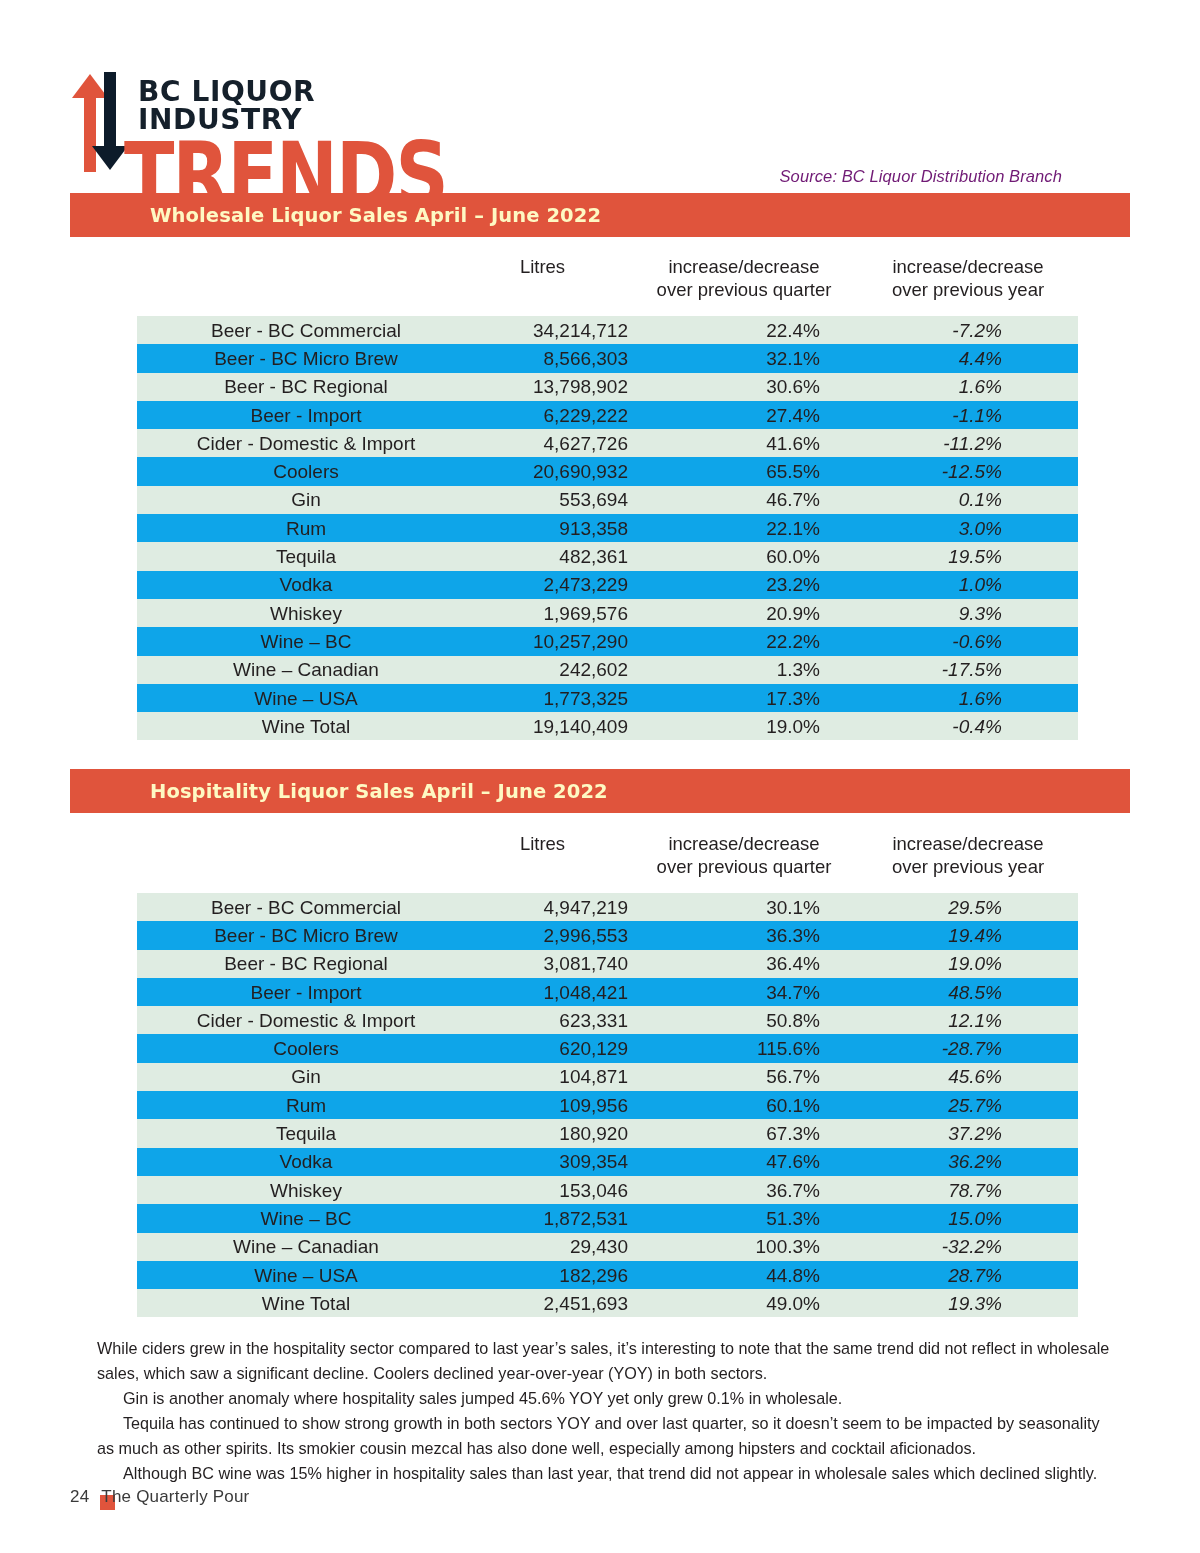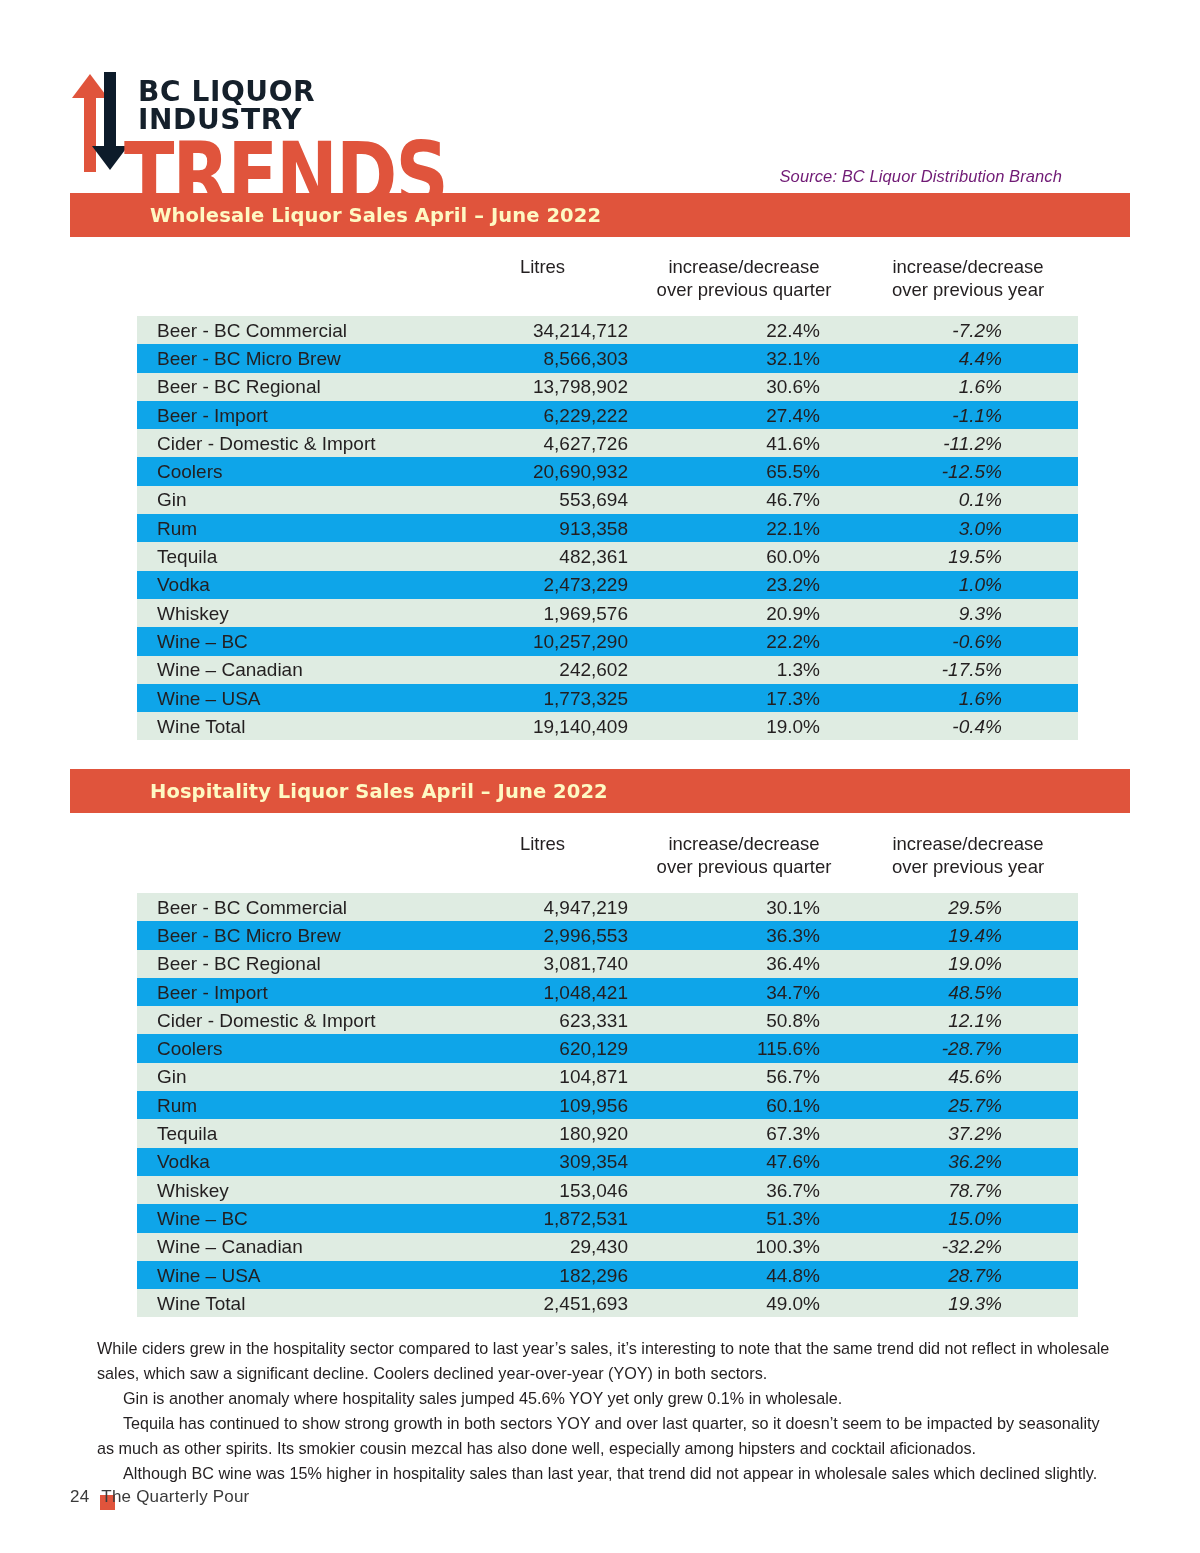--- a/index.html
+++ b/index.html
@@ -129,21 +129,21 @@
     background: #0ea5e9;
   }
   .data-row.shaded { background: #dfece2; }
 
   .cell {
     font-size: 19px;
     color: #231f20;
     line-height: 1;
     box-sizing: border-box;
   }
-  .cell.name   { width: 318px; padding-left: 20px; text-align: left; }
+  .cell.name   { width: 318px; padding-left: 20px; text-align: center; }
   .cell.litres { width: 175px; text-align: right; padding-right: 2px; }
   .cell.quarter{ width: 228px; text-align: right; padding-right: 38px; }
   .cell.year   { width: 220px; text-align: right; padding-right: 76px; font-style: italic; }
 
   
   .body-copy {
     position: absolute;
     left: 97px;
     top: 1336px;
     width: 1018px;

